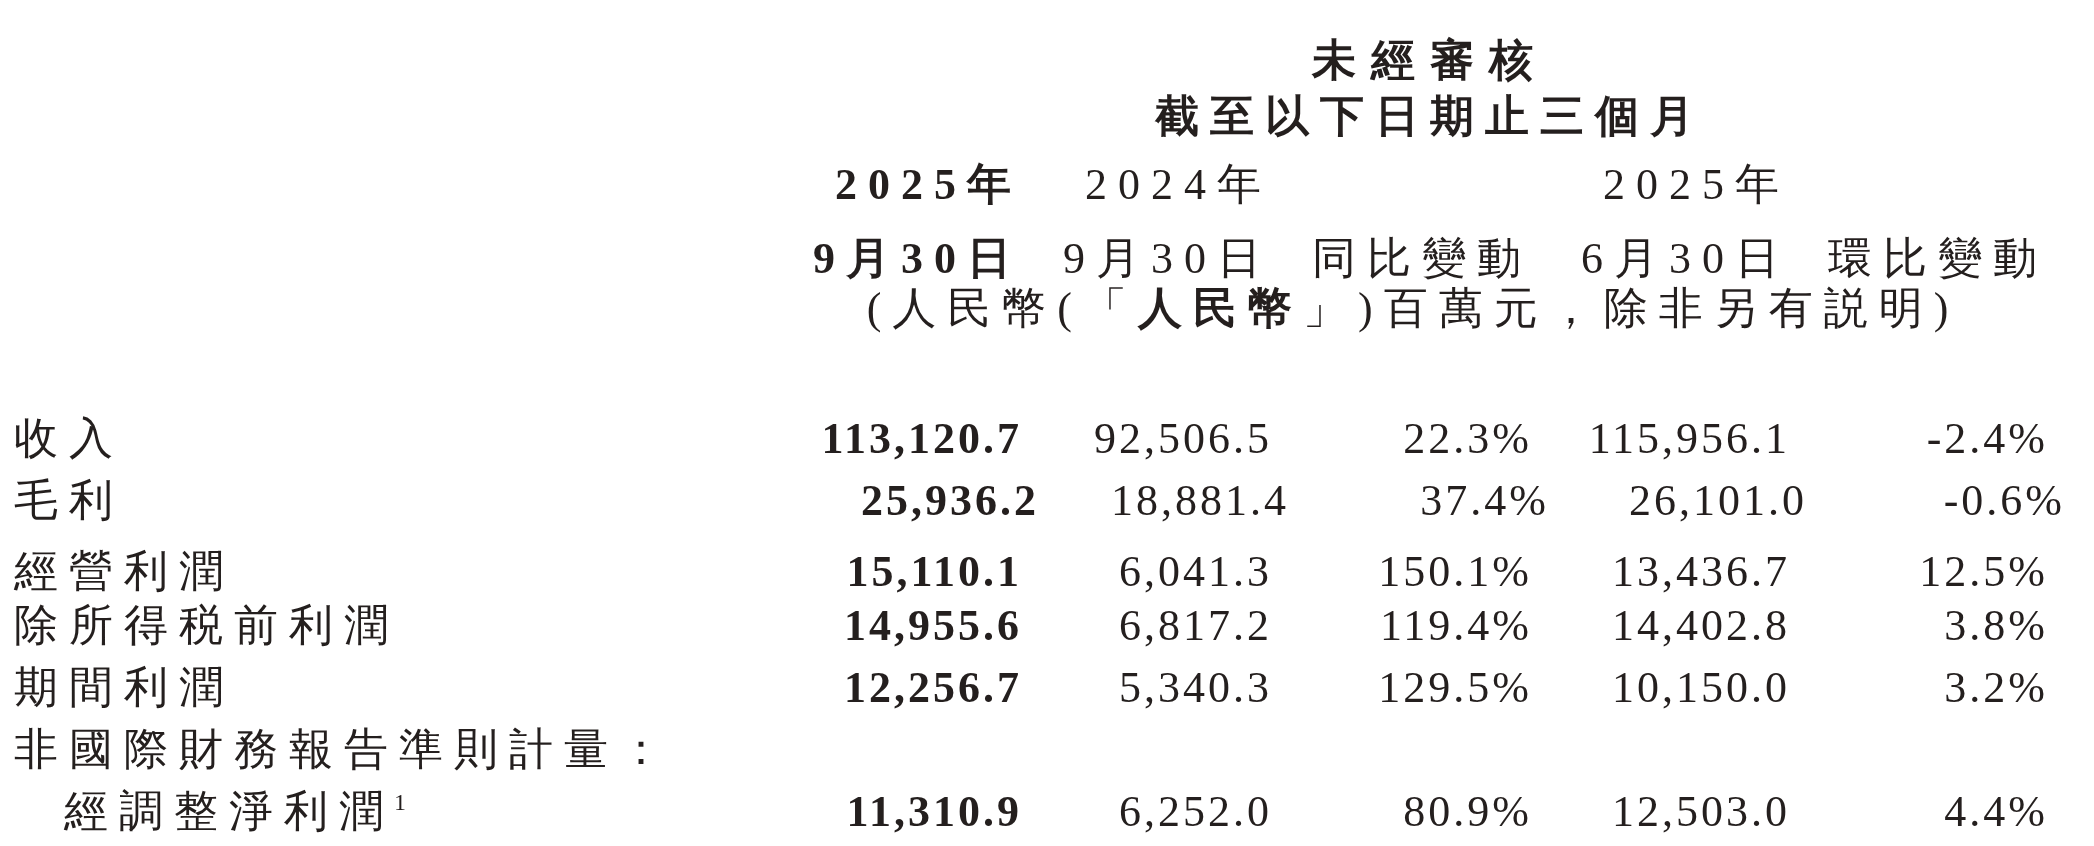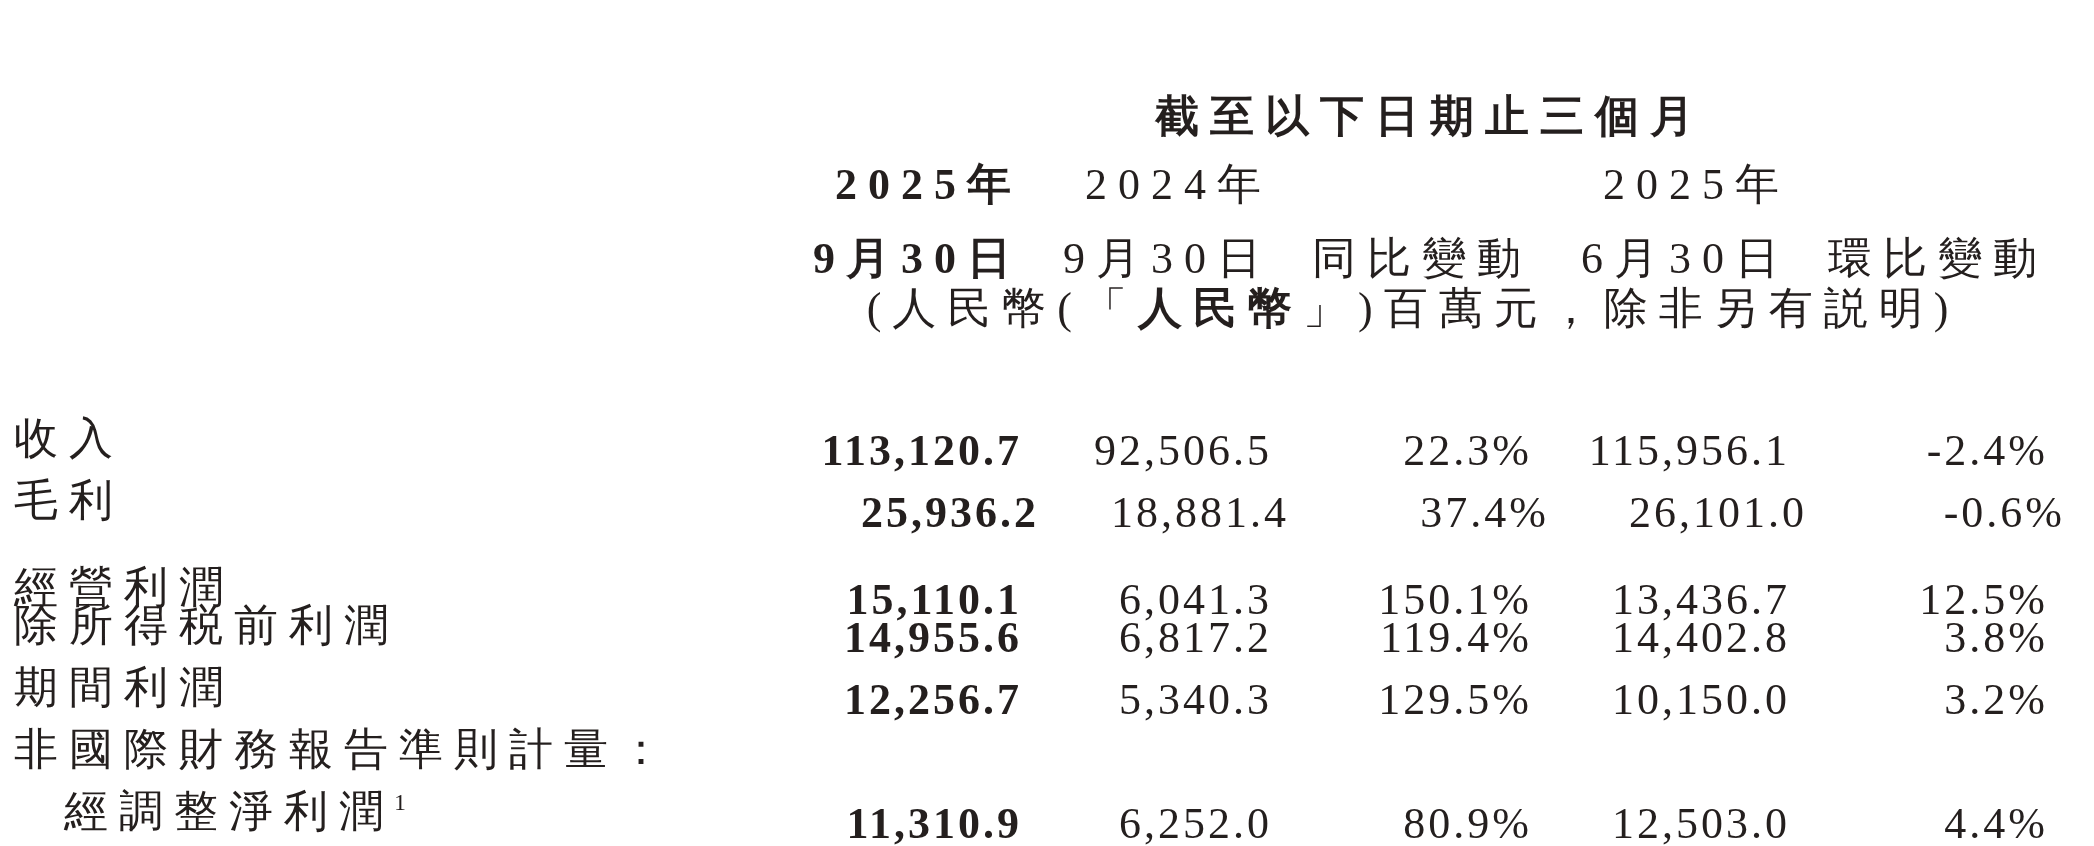--- a/index.html
+++ b/index.html
@@ -11,47 +11,48 @@
     color:#241f1e;
     font-family:"Liberation Serif","DejaVu Serif",serif;
     font-size:44px;
     overflow:hidden;
   }
   .line { position:absolute; white-space:nowrap; line-height:50px; }
   .centered { transform:translateX(-50%); }
   .b { font-weight:bold; }
   .cjk { letter-spacing:11px; }
   .ls15 { letter-spacing:15px; }
-  .num { letter-spacing:3px;margin-top:12px; }
+  .num { letter-spacing:3px; }
   .row { position:absolute; left:0; width:100%; height:50px; }
   .cell { position:absolute; top:0; white-space:nowrap; line-height:50px; }
   .label { left:14px; letter-spacing:11px; }
   .label.indent { left:64px; }
   .c1 { right:1072px; }
   .c2 { right:822px; }
   .c3 { right:562px; }
   .c4 { right:304px; }
   .c5 { right:46px; }
   
   .h-unaudited { top:36px; left:1430px; }
   .h-period    { top:92px; left:1430px; }
   .h-years     { top:160px; }
   .h-days      { top:234px; }
   .h-note      { top:284px; left:1413px; letter-spacing:11px; }
   
-  .r1 { top:414px; } .r2 { top:476px;padding-left:17px; } .r3 { top:563px; }
+  .r1 { top:414px; } .r2 { top:476px;padding-left:17px; } .r3 { top:547px; }
   .r4 { top:601px; } .r5 { top:663px; } .r6 { top:725px; }
   .r7 { top:787px; }
   sup { font-size:24px; letter-spacing:0; vertical-align:super; line-height:0; }
 </style>
 </head>
 <body>
 
 <div class="page">
 
+  <div class="line centered b ls15 h-unaudited">未經審核</div>
   <div class="line centered b cjk h-period">截至以下日期止三個月</div>
 
   <div class="row h-years">
     <div class="cell c1 b cjk">2025年</div>
     <div class="cell c2 cjk">2024年</div>
     <div class="cell c4 cjk">2025年</div>
   </div>
 
   <div class="row h-days">
     <div class="cell c1 b cjk">9月30日</div>

